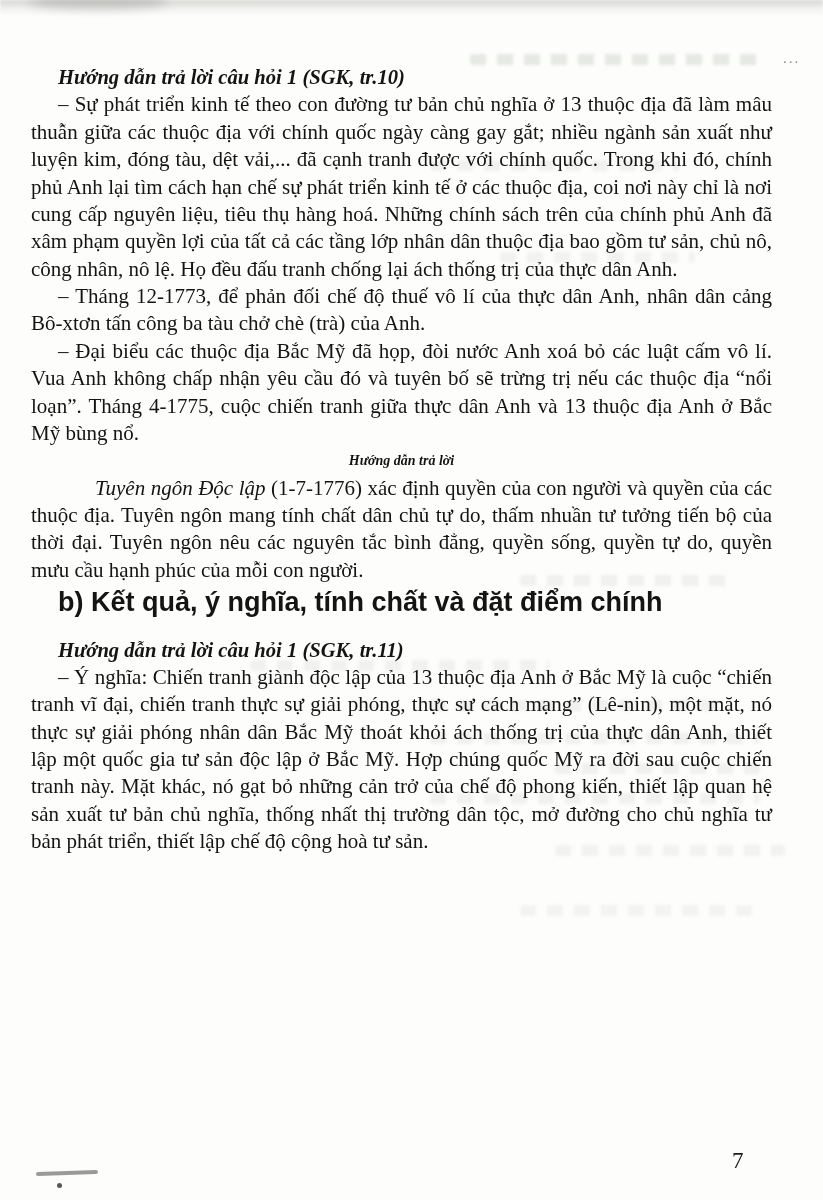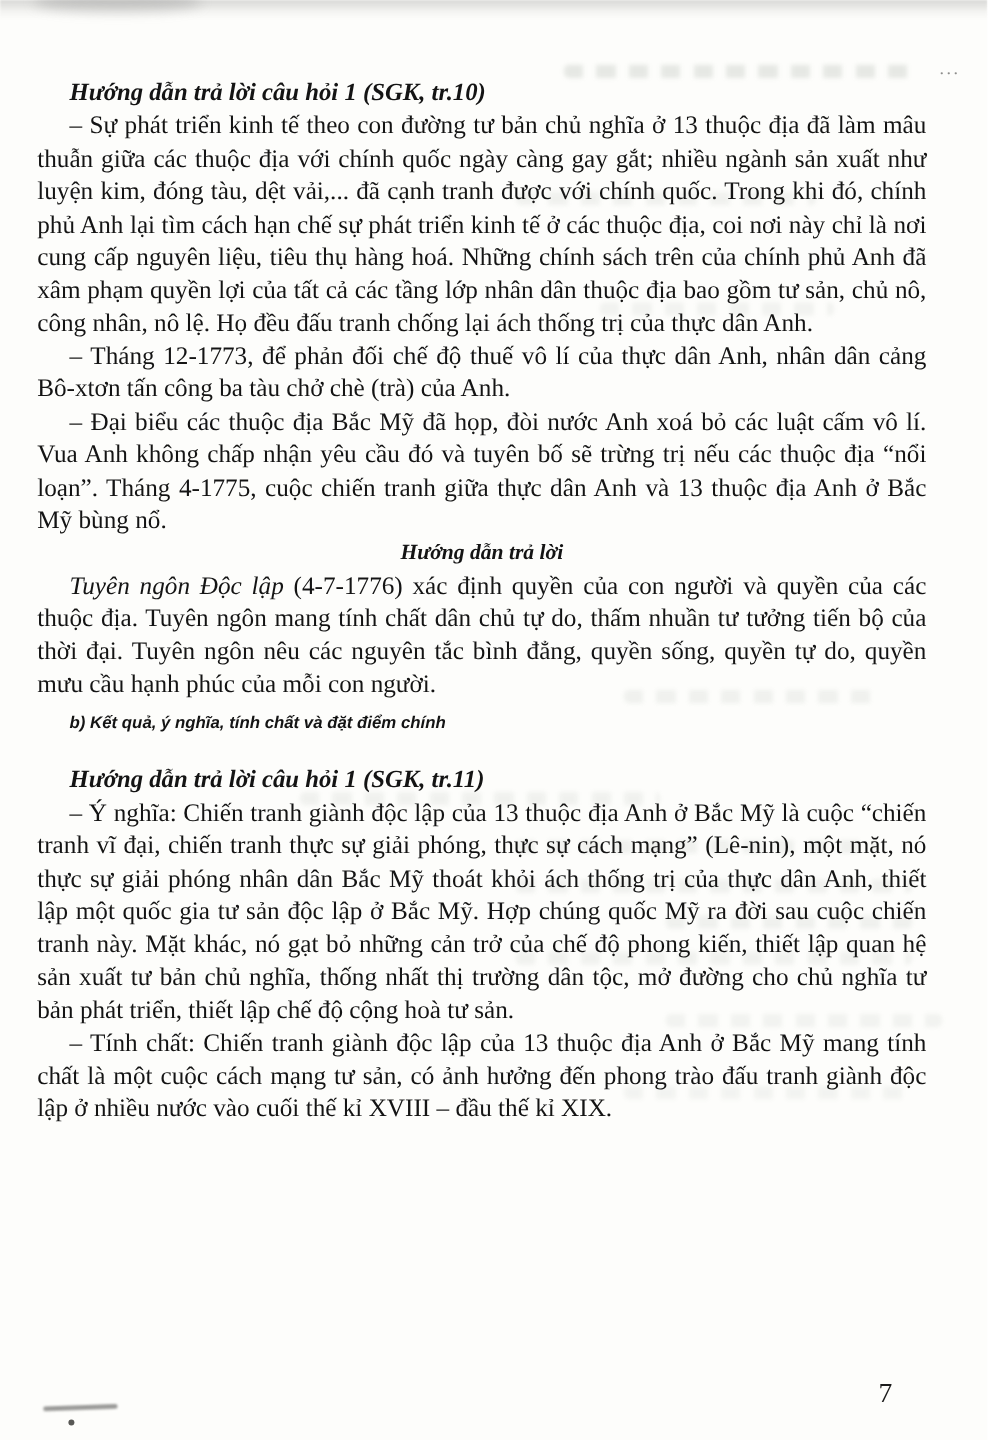--- a/index.html
+++ b/index.html
@@ -28,29 +28,29 @@
   p { margin:0; }
   .body-p {
     font-size:21px; line-height:27.37px;
     text-align:justify; text-justify:inter-word;
   }
   .indent { text-indent:27px; }
   .h-serif-bi { font-weight:bold; font-style:italic; font-size:20.6px; line-height:27.37px;margin-top:20px; }
   .q-bold { font-weight:bold; }
   .center-bi {
     font-weight:bold; font-style:italic; text-align:center;
-    font-size:18px; line-height:27.37px;
+    font-size:14px; line-height:27.37px;
   }
   .h-sans-bi {
     font-family:"Liberation Sans", sans-serif;
-    font-weight:bold; font-style:italic;
-    font-size:14px; line-height:27.37px;
+    font-weight:bold; 
+    font-size:27px; line-height:27.37px;
     margin-top:5px;
   }
-  .italic { font-style:italic; }
+  .italic { font-style:italic;margin-left:37px; }
   .page-number {
     position:absolute; left:732px; top:1148px;
     font-size:23px; color:#1b1b1b;
     font-family:"Liberation Serif", serif;
   }
   .margin-dots {
     position:absolute; left:783px; top:50px;
     font-size:15px; letter-spacing:2px; color:#8d8d8b;
   }
   
@@ -100,31 +100,30 @@
 
     <p class="body-p indent">– Sự phát triển kinh tế theo con đường tư bản chủ nghĩa ở 13 thuộc địa đã làm mâu thuẫn giữa các thuộc địa với chính quốc ngày càng gay gắt; nhiều ngành sản xuất như luyện kim, đóng tàu, dệt vải,... đã cạnh tranh được với chính quốc. Trong khi đó, chính phủ Anh lại tìm cách hạn chế sự phát triển kinh tế ở các thuộc địa, coi nơi này chỉ là nơi cung cấp nguyên liệu, tiêu thụ hàng hoá. Những chính sách trên của chính phủ Anh đã xâm phạm quyền lợi của tất cả các tầng lớp nhân dân thuộc địa bao gồm tư sản, chủ nô, công nhân, nô lệ. Họ đều đấu tranh chống lại ách thống trị của thực dân Anh.</p>
 
     <p class="body-p indent">– Tháng 12-1773, để phản đối chế độ thuế vô lí của thực dân Anh, nhân dân cảng Bô-xtơn tấn công ba tàu chở chè (trà) của Anh.</p>
 
     <p class="body-p indent">– Đại biểu các thuộc địa Bắc Mỹ đã họp, đòi nước Anh xoá bỏ các luật cấm vô lí. Vua Anh không chấp nhận yêu cầu đó và tuyên bố sẽ trừng trị nếu các thuộc địa “nổi loạn”. Tháng 4-1775, cuộc chiến tranh giữa thực dân Anh và 13 thuộc địa Anh ở Bắc Mỹ bùng nổ.</p>
 
 
     <p class="center-bi">Hướng dẫn trả lời</p>
 
-    <p class="body-p indent"><span class="italic">Tuyên ngôn Độc lập</span><span> (4-7-1776) xác định quyền của con người và quyền của các thuộc địa. Tuyên ngôn mang tính chất dân chủ tự do, thấm nhuần tư tưởng tiến bộ của thời đại. Tuyên ngôn nêu các nguyên tắc bình đẳng, quyền sống, quyền tự do, quyền mưu cầu hạnh phúc của mỗi con người.</span></p>
+    <p class="body-p indent"><span class="italic">Tuyên ngôn Độc lập</span><span> (1-7-1776) xác định quyền của con người và quyền của các thuộc địa. Tuyên ngôn mang tính chất dân chủ tự do, thấm nhuần tư tưởng tiến bộ của thời đại. Tuyên ngôn nêu các nguyên tắc bình đẳng, quyền sống, quyền tự do, quyền mưu cầu hạnh phúc của mỗi con người.</span></p>
 
 
     <p class="h-sans-bi indent">b) Kết quả, ý nghĩa, tính chất và đặt điểm chính</p>
 
     <p class="h-serif-bi indent">Hướng dẫn trả lời câu hỏi 1 (SGK, tr.11)</p>
 
 
     <p class="body-p indent">– Ý nghĩa: Chiến tranh giành độc lập của 13 thuộc địa Anh ở Bắc Mỹ là cuộc “chiến tranh vĩ đại, chiến tranh thực sự giải phóng, thực sự cách mạng” (Lê-nin), một mặt, nó thực sự giải phóng nhân dân Bắc Mỹ thoát khỏi ách thống trị của thực dân Anh, thiết lập một quốc gia tư sản độc lập ở Bắc Mỹ. Hợp chúng quốc Mỹ ra đời sau cuộc chiến tranh này. Mặt khác, nó gạt bỏ những cản trở của chế độ phong kiến, thiết lập quan hệ sản xuất tư bản chủ nghĩa, thống nhất thị trường dân tộc, mở đường cho chủ nghĩa tư bản phát triển, thiết lập chế độ cộng hoà tư sản.</p>
 
-    <p class="body-p indent">– Tính chất: Chiến tranh giành độc lập của 13 thuộc địa Anh ở Bắc Mỹ mang tính chất là một cuộc cách mạng tư sản, có ảnh hưởng đến phong trào đấu tranh giành độc lập ở nhiều nước vào cuối thế kỉ XVIII – đầu thế kỉ XIX.</p>
 
   </div>
 
   <div class="smudge-dash"></div>
   <div class="smudge-dot"></div>
 
   <div class="page-number">7</div>
 
 </div>
 

